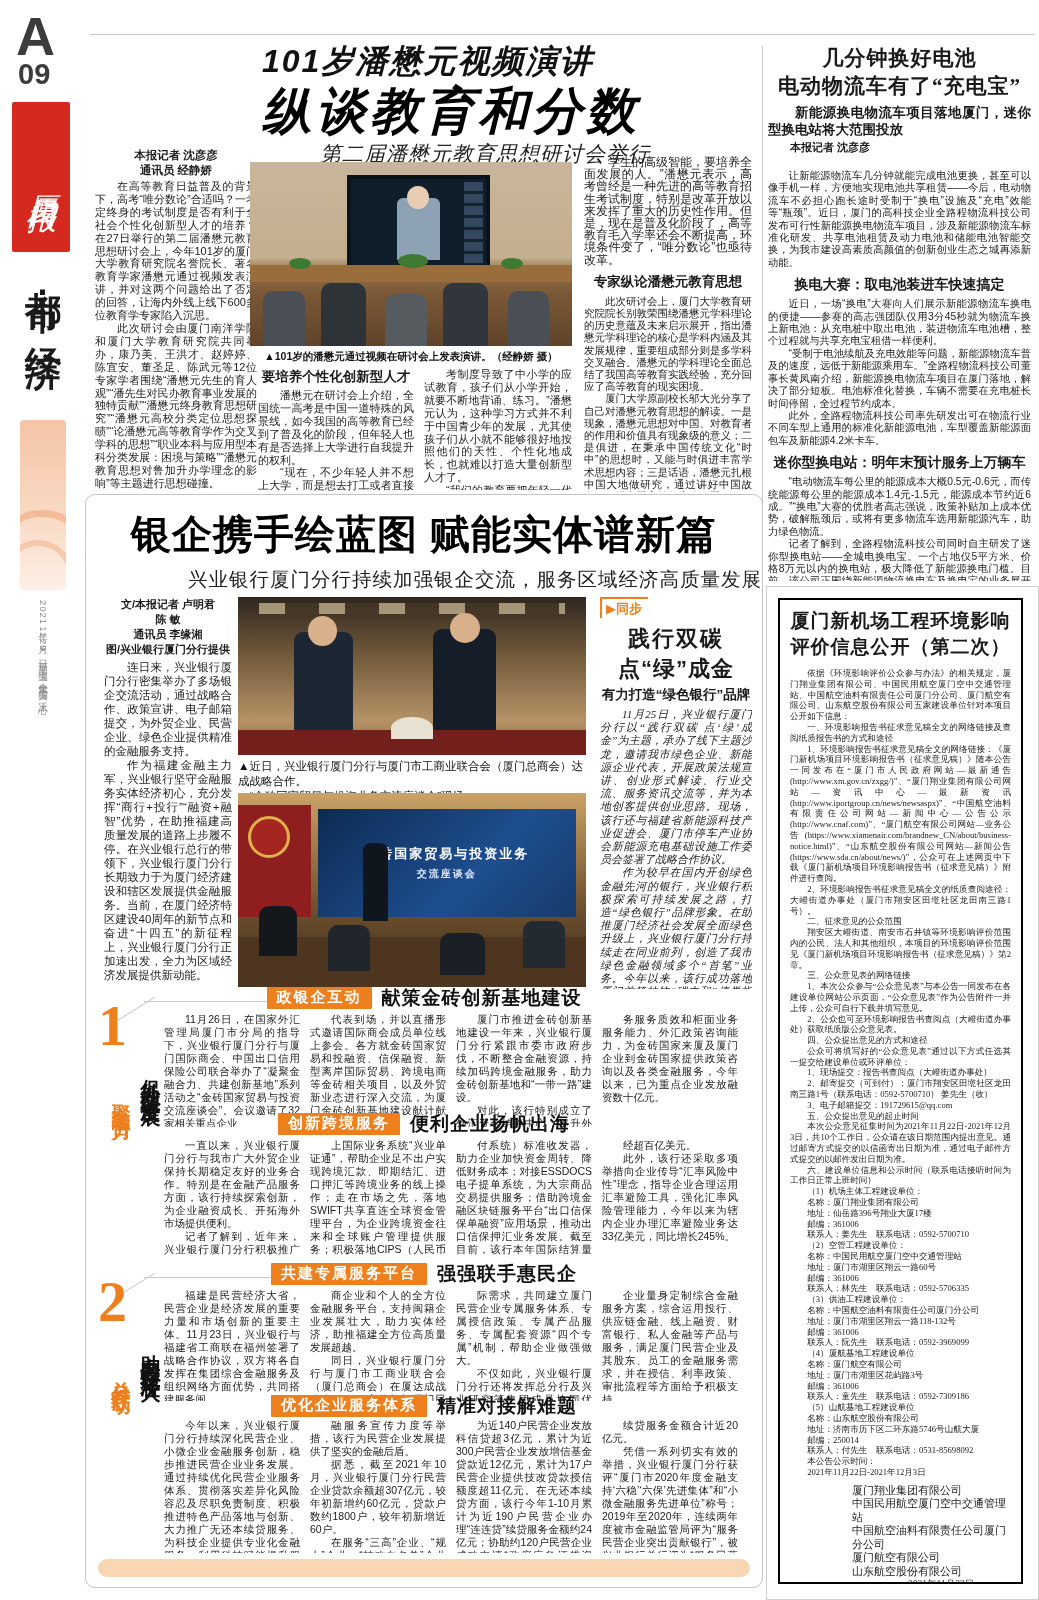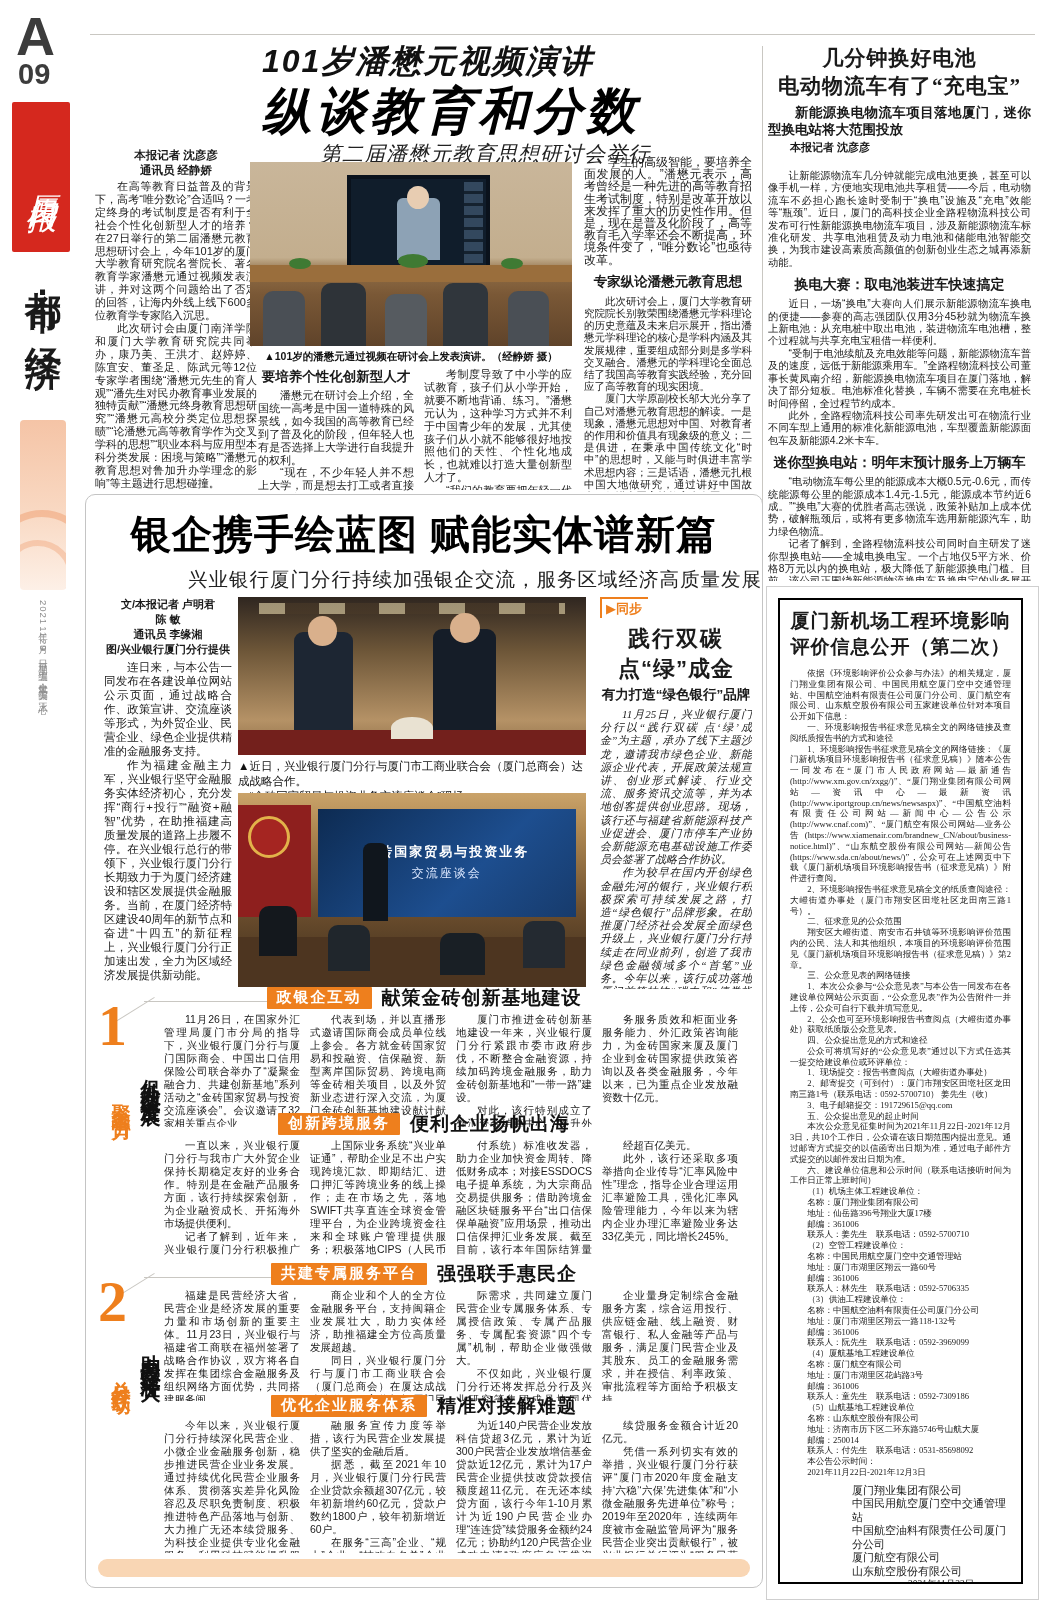--- a/index.html
+++ b/index.html
@@ -135,21 +135,21 @@
     <div class="abs" style="left:18px;top:102px;width:128px;height:392px;overflow:hidden;">
       <div class="byl" style="font-size:11px;line-height:15px;">
 
       <p>文/本报记者 卢明君</p>
           <p>陈  敏</p>
           <p>通讯员 李缘湘</p>
           <p>图/兴业银行厦门分行提供</p>
         </div>
       <div class="jp" style="font-size:11.5px;line-height:14px;margin-top:3px;">
 
-      <p>连日来，与本公告一同发布在各建设单位网站公示页面，通过战略合作、政策宣讲、交流座谈等形式，为外贸企业、民营企业、绿色企业提供精准的金融服务支持。</p>
+      <p>连日来，兴业银行厦门分行密集举办了多场银企交流活动，通过战略合作、政策宣讲、电子邮箱提交，为外贸企业、民营企业、绿色企业提供精准的金融服务支持。</p>
           <p>作为福建金融主力军，兴业银行坚守金融服务实体经济初心，充分发挥“商行+投行”“融资+融智”优势，在助推福建高质量发展的道路上步履不停。在兴业银行总行的带领下，兴业银行厦门分行长期致力于为厦门经济建设和辖区发展提供金融服务。当前，在厦门经济特区建设40周年的新节点和奋进“十四五”的新征程上，兴业银行厦门分行正加速出发，全力为区域经济发展提供新动能。</p>
         </div>
     </div>
 
     <div class="abs ph" style="left:152px;top:102px;width:348px;height:158px;background:linear-gradient(180deg,#2f2620 0%,#6d5638 34%,#b59266 78%,#8a6a44 100%);">
       <div class="abs" style="left:6%;top:4%;width:88%;height:7%;background:repeating-linear-gradient(90deg,#e8d9ad 0 26px,#4a3a28 26px 60px);opacity:.6;"></div>
       <div class="abs" style="left:16%;top:22%;width:17%;height:70%;background:#1d2633;border-radius:9px 9px 0 0;"></div>
       <div class="abs" style="left:20%;top:12%;width:8.5%;height:19%;background:#d9b08c;border-radius:50%;"></div>
       <div class="abs" style="left:56%;top:20%;width:18%;height:72%;background:#151d28;border-radius:9px 9px 0 0;"></div>
       <div class="abs" style="left:61%;top:10%;width:8.5%;height:19%;background:#d9b08c;border-radius:50%;"></div>
@@ -160,21 +160,21 @@
     <div class="abs caption" style="left:152px;top:264px;width:348px;font-size:11.5px;line-height:15px;">
       <div>▲近日，兴业银行厦门分行与厦门市工商业联合会（厦门总商会）达成战略合作。</div>
       <div>▼“金砖国家贸易与投资业务交流座谈会”现场。</div>
     </div>
 
     <div class="abs ph" style="left:152px;top:298px;width:348px;height:194px;background:linear-gradient(180deg,#caa36a 0%,#b08952 18%,#6d4f2e 60%,#3a2a1a 100%);">
       <div class="abs" style="left:0;top:6%;width:21%;height:58%;background:#8e1f1e;"></div>
       <div class="abs" style="left:3%;top:12%;width:36px;height:36px;border:3px solid #e2b24a;border-radius:50%;background:#a52521;"></div>
       <div class="abs" style="left:23%;top:8%;width:74%;height:56%;background:linear-gradient(135deg,#0d2b52 0%,#1d4e8f 60%,#173b6c 100%);display:flex;flex-direction:column;align-items:center;justify-content:center;gap:4px;">
         <span style="color:#fff;font-weight:bold;font-size:13px;letter-spacing:2px;">金砖国家贸易与投资业务</span>
-        <span style="color:#dce8ff;font-weight:normal;font-size:12px;letter-spacing:2px;">交流座谈会</span>
+        <span style="color:#dce8ff;font-weight:bold;font-size:10px;letter-spacing:2px;">交流座谈会</span>
       </div>
       <div class="abs" style="left:36%;top:26%;width:7%;height:40%;background:#10161d;border-radius:8px 8px 0 0;"></div>
       <div class="abs" style="left:0;bottom:0;width:100%;height:26%;background:#4d3категория520;background:#4d3520;"></div>
       <div class="abs" style="left:6%;bottom:16%;width:11%;height:26%;background:#14181d;border-radius:10px 10px 0 0;"></div>
       <div class="abs" style="left:26%;bottom:8%;width:12%;height:24%;background:#20262c;border-radius:10px 10px 0 0;"></div>
       <div class="abs" style="left:58%;bottom:6%;width:13%;height:22%;background:#191f25;border-radius:10px 10px 0 0;"></div>
       <div class="abs" style="left:82%;bottom:10%;width:12%;height:24%;background:#242a31;border-radius:10px 10px 0 0;"></div>
     </div>
 
     <div class="abs" style="left:514px;top:102px;width:152px;height:392px;overflow:hidden;">

